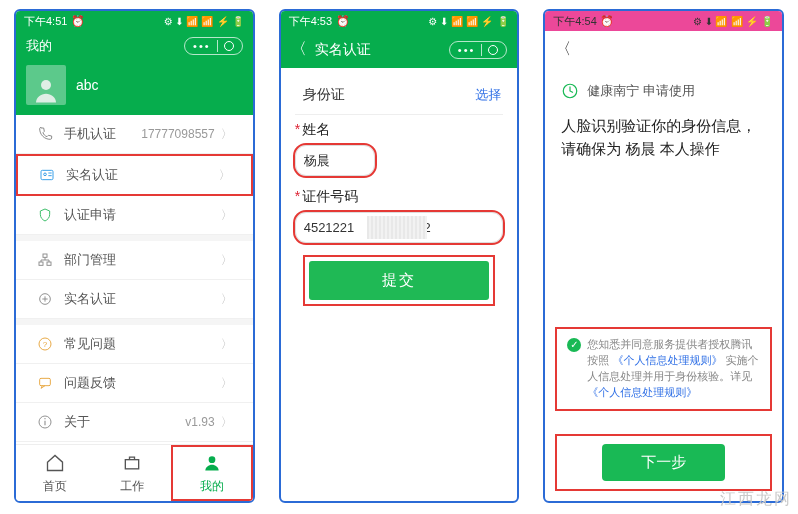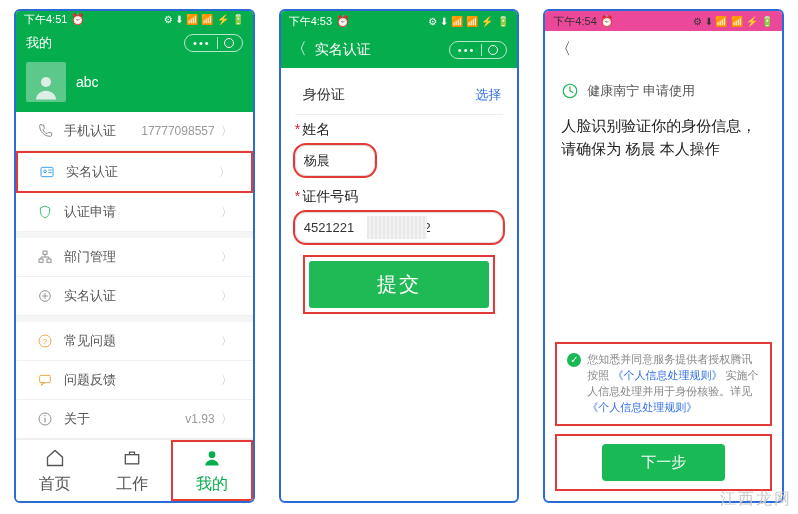--- a/index.html
+++ b/index.html
@@ -91,21 +91,21 @@
     
     .bottom-nav {
       display:flex;
       border-top:1px solid #eee;
       background:#fff;
     }
     .bottom-nav .tab {
       flex:1;
       display:flex; flex-direction:column; align-items:center; justify-content:center;
       padding:6px 0 4px 0;
-      font-size:16px;
+      font-size:12px;
       color:#555;
       gap:2px;
     }
     .bottom-nav .tab.active { color:#06ad4d; }
     .bottom-nav .tab .ticon svg { width:20px; height:20px; }
     .tab-active-frame { border:2px solid #e53935; }
     
     .appbar {
       background:#06ad4d; color:#fff;
       display:flex; align-items:center;
@@ -138,41 +138,41 @@
     .red-outline { outline:2px solid #e53935; outline-offset:0; }
     .id-wrap { position:relative; display:flex; }
     .id-mask {
       position:absolute; left:72px; top:4px; bottom:4px; width:60px;
       background: repeating-linear-gradient(90deg,#e8e8e8,#e8e8e8 2px,#f2f2f2 2px,#f2f2f2 4px);
     }
     .submit-wrap { padding: 0 8px; margin-top:12px; }
     .submit-outer { border:2px solid #e53935; padding:4px; }
     .submit-btn {
       width:100%; background:#1fb955; color:#fff; border:none; border-radius:3px;
-      padding:10px 0; font-size:20px; letter-spacing:2px;
+      padding:10px 0; font-size:15px; letter-spacing:2px;
     }
     
     .wback-bar { display:flex; align-items:center; padding:8px 10px; font-size:16px; color:#333; }
     .app-brand { display:flex; align-items:center; gap:8px; padding: 14px 8px 8px 16px; font-size:13px; color:#555; }
     .brand-ic { width:18px; height:18px; }
     .brand-ic svg { width:18px; height:18px; }
     .face-text { padding: 6px 16px; font-size:15px; color:#222; line-height:1.55; }
     .s3-bottom { position:absolute; left:0; right:0; bottom:10px; padding:0 10px; }
     .consent {
       border:2px solid #e53935; padding:8px 10px 8px 10px;
       font-size:11px; color:#888; line-height:1.45;
       display:flex; gap:6px;
     }
     .consent .cchk {
       width:14px; height:14px; border-radius:50%;
       background:#19b955; color:#fff; font-size:10px;
       display:flex; align-items:center; justify-content:center; flex-shrink:0; margin-top:1px;
     }
     .consent .link { color:#3070e6; }
-    .next-wrap { border:2px solid #e53935; margin-top:8px; padding:8px 45px; }
+    .next-wrap { border:2px solid #e53935; margin-top:23px; padding:8px 45px; }
     .next-btn {
       width:100%; background:#19b955; color:#fff; border:none; border-radius:4px;
       padding:9px 0; font-size:15px;
     }
     .watermark {
       position:absolute; right:6px; bottom:4px;
       font-size:16px; color:#c9c9c9; letter-spacing:2px;
       pointer-events:none;
     }
   </style>

